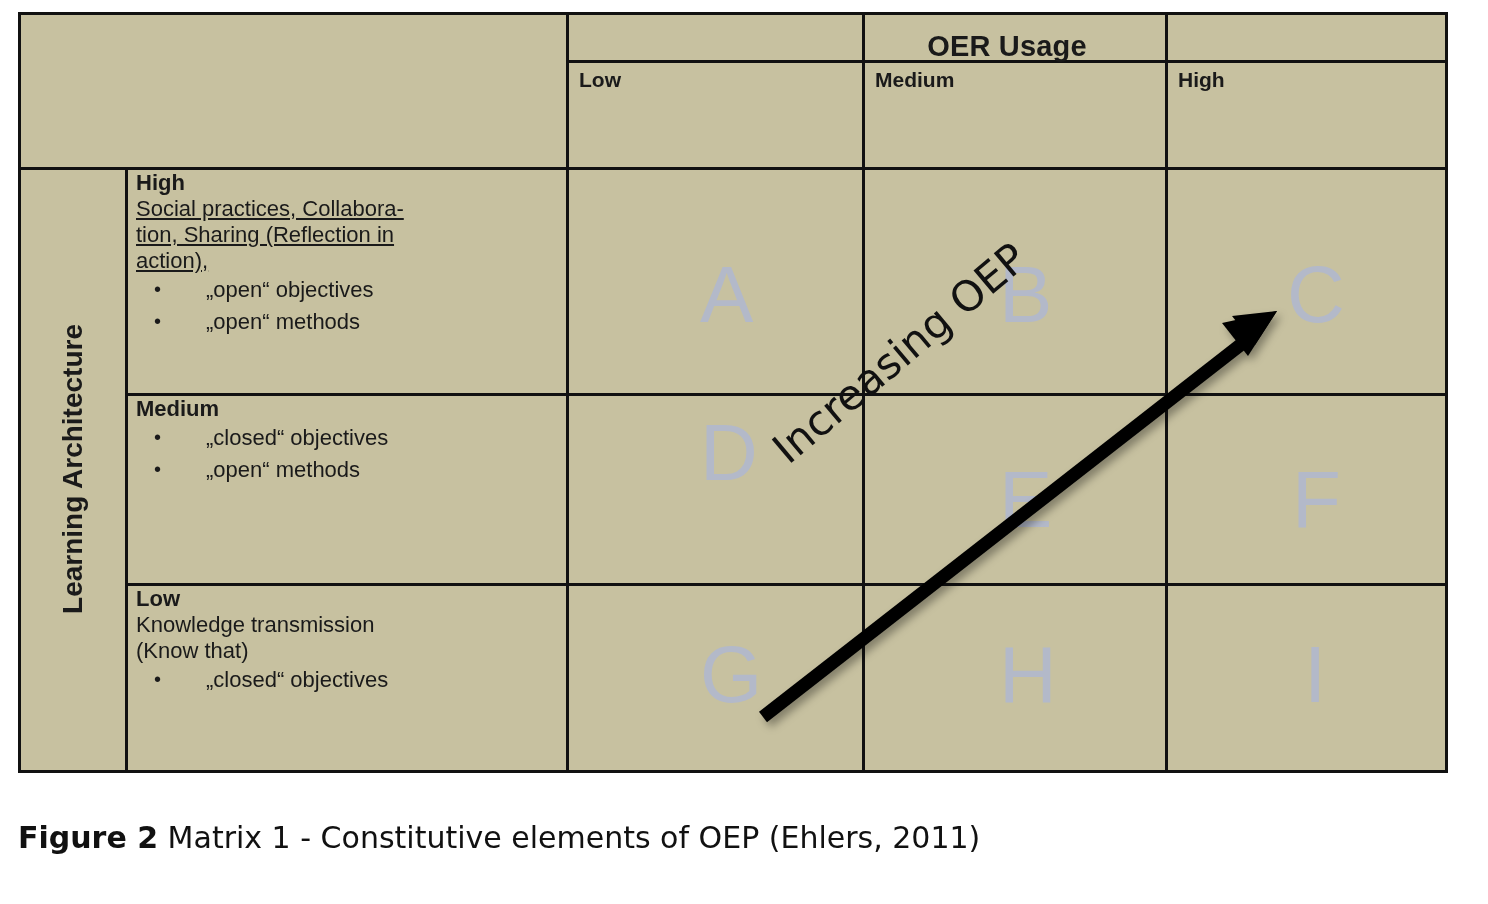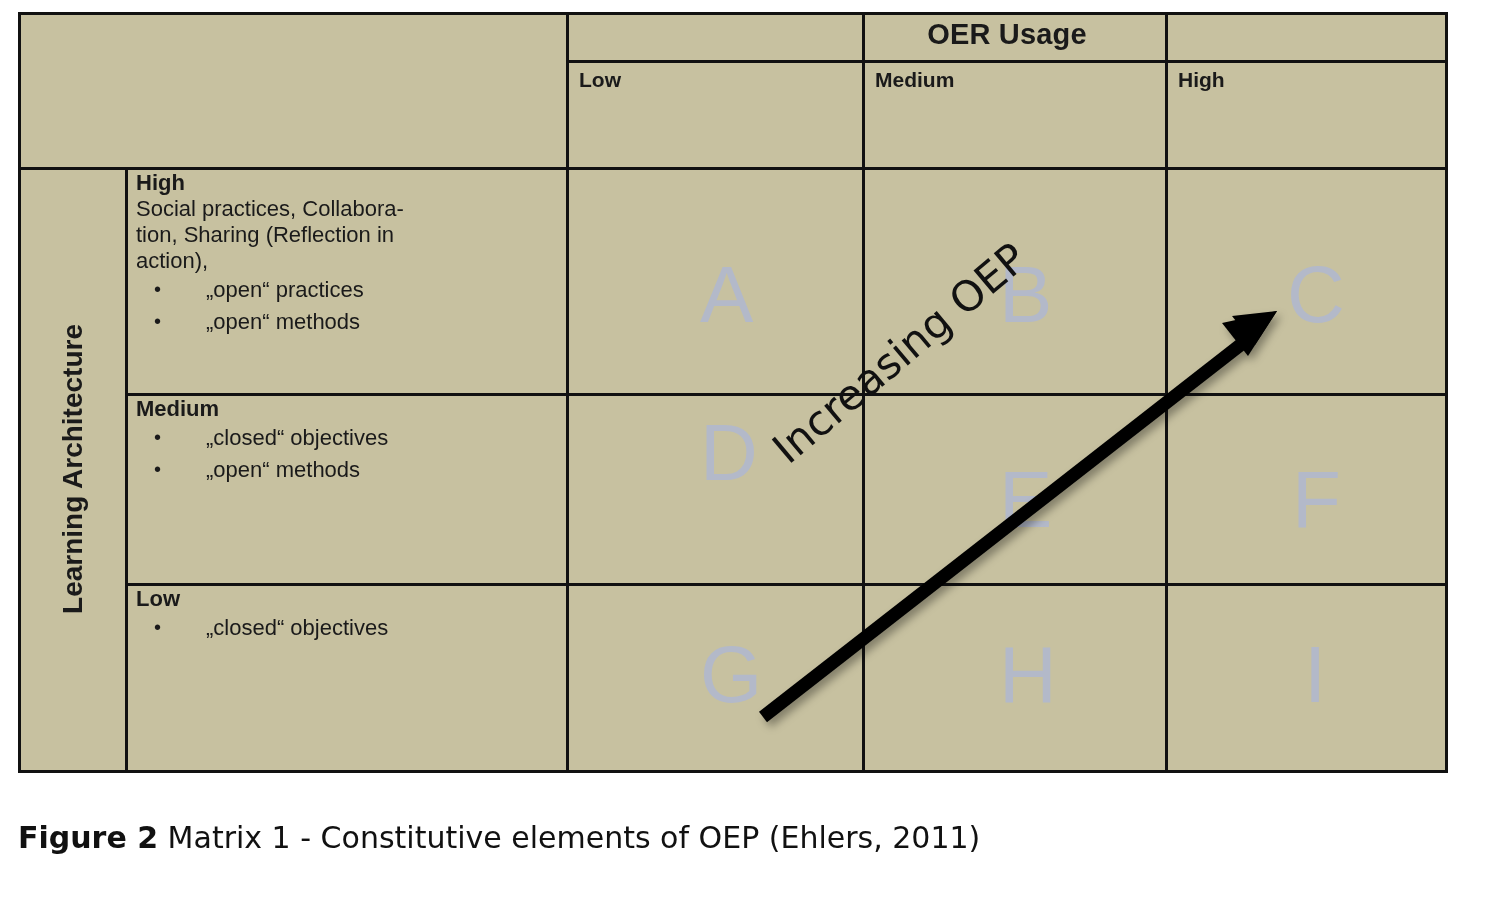--- a/index.html
+++ b/index.html
@@ -38,21 +38,21 @@
     position: absolute;
     background: #111111;
   }
   .vline { width: 3px; top: 0; bottom: 0; }
   .hline { height: 3px; left: 0; right: 0; }
 
   
   #hdr-oer {
     position: absolute;
     left: 548px;         
-    top: 0px;
+    top: 12px;
     right: 0px;
     height: 38px;
     display: flex;
     align-items: center;
     justify-content: center;
     font-weight: bold;
     font-size: 29px;
     color: #1a1a1a;
     letter-spacing: .2px;
   }
@@ -182,39 +182,41 @@
     <div class="colhdr" style="left:1147px; right:0;">
       <b>High</b>
     </div>
 
     <div id="vert-axis">
       <span>Learning Architecture</span>
     </div>
 
     <div class="cat-label" style="left:107px; top:155px; width:436px;">
       <span class="ttl">High</span>
-      <span style="white-space:pre-line; display:block;">Social practices, Collabora-
+      <span style="white-space:pre-line; display:block;text-decoration:underline;">Social practices, Collabora-
 tion, Sharing (Reflection in
 action),</span>
       <ul>
-        <li>„open“ practices</li>
+        <li>„open“ objectives</li>
         <li>„open“ methods</li>
       </ul>
     </div>
 
     <div class="cat-label" style="left:107px; top:381px; width:436px;">
       <span class="ttl">Medium</span>
       <ul>
         <li>„closed“ objectives</li>
         <li>„open“ methods</li>
       </ul>
     </div>
 
     <div class="cat-label" style="left:107px; top:571px; width:436px;">
       <span class="ttl">Low</span>
+      <span style="white-space:pre-line; display:block;">Knowledge transmission
+(Know that)</span>
       <ul>
         <li>„closed“ objectives</li>
       </ul>
     </div>
 
     <div class="cellchar" style="left:679px; top:240px;">A</div>
     <div class="cellchar" style="left:978px; top:240px;">B</div>
     <div class="cellchar" style="left:1266px; top:240px;">C</div>
 
     <div class="cellchar" style="left:679px; top:398px;">D</div>

